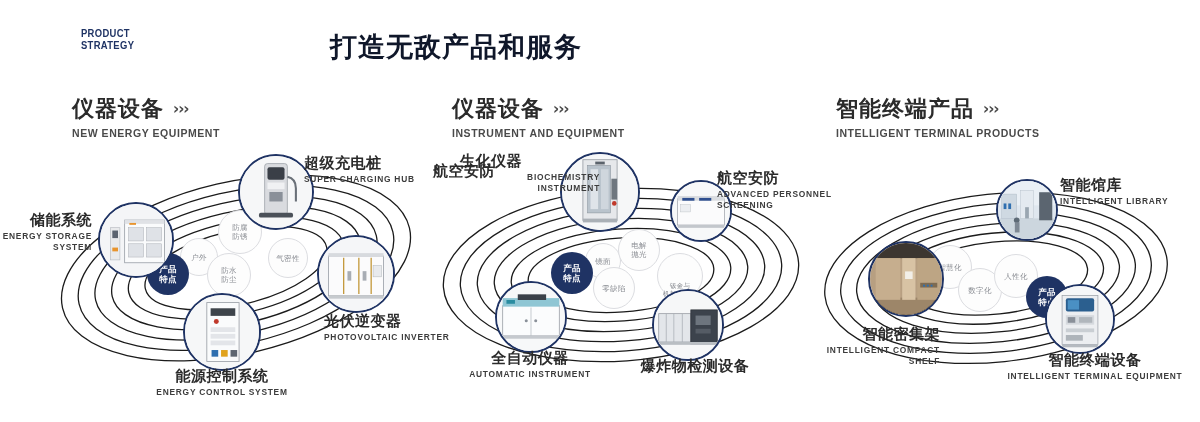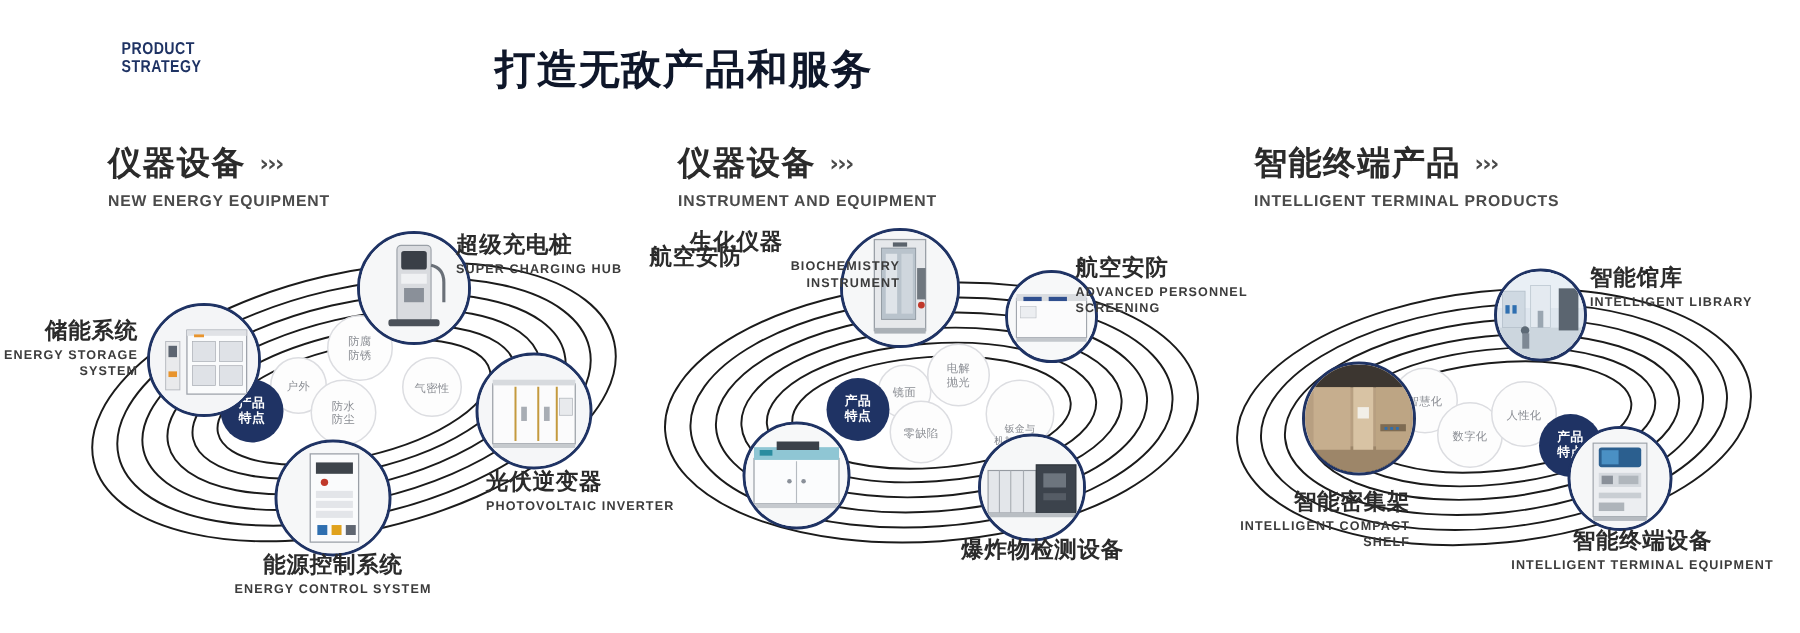--- a/index.html
+++ b/index.html
@@ -295,20 +295,24 @@
         <rect width="72" height="72" fill="#f7f8f9"></rect>
         <rect x="6" y="24" width="60" height="32" fill="#fbfcfd" stroke="#9fa4ab" stroke-width=".9"></rect>
         <rect x="6" y="16" width="60" height="9" fill="#8fc6d4"></rect>
         <rect x="22" y="12" width="30" height="6" fill="#3b4149"></rect>
         <line x1="36" y1="26" x2="36" y2="56" stroke="#b6bbc1" stroke-width=".8"></line>
         <circle cx="31" cy="40" r="1.6" fill="#8a9099"></circle>
         <circle cx="41" cy="40" r="1.6" fill="#8a9099"></circle>
         <rect x="6" y="56" width="60" height="3" fill="#c5c9ce"></rect>
         <rect x="10" y="18" width="9" height="4" fill="#2a8ca0"></rect>
       </svg>
+    </div>
+    <div class="cap center" style="left:-5px;top:200px;width:220px;">
+      <div class="cn">全自动仪器</div>
+      <div class="en" style="white-space:pre-line;">AUTOMATIC INSTRUMENT</div>
     </div>
 
     <div class="node" style="left:227px;top:139px;width:72px;height:72px;">
       <svg class="thumb" viewBox="0 0 72 72">
         <rect width="72" height="72" fill="#f6f7f8"></rect>
         <rect x="5" y="24" width="34" height="30" fill="#e3e6ea" stroke="#959aa1" stroke-width=".8"></rect>
         <line x1="13" y1="24" x2="13" y2="54" stroke="#a9aeb4" stroke-width=".8"></line>
         <line x1="21" y1="24" x2="21" y2="54" stroke="#a9aeb4" stroke-width=".8"></line>
         <line x1="30" y1="24" x2="30" y2="54" stroke="#a9aeb4" stroke-width=".8"></line>
         <rect x="39" y="20" width="28" height="36" fill="#3c434c" stroke="#2b3138" stroke-width=".8"></rect>

